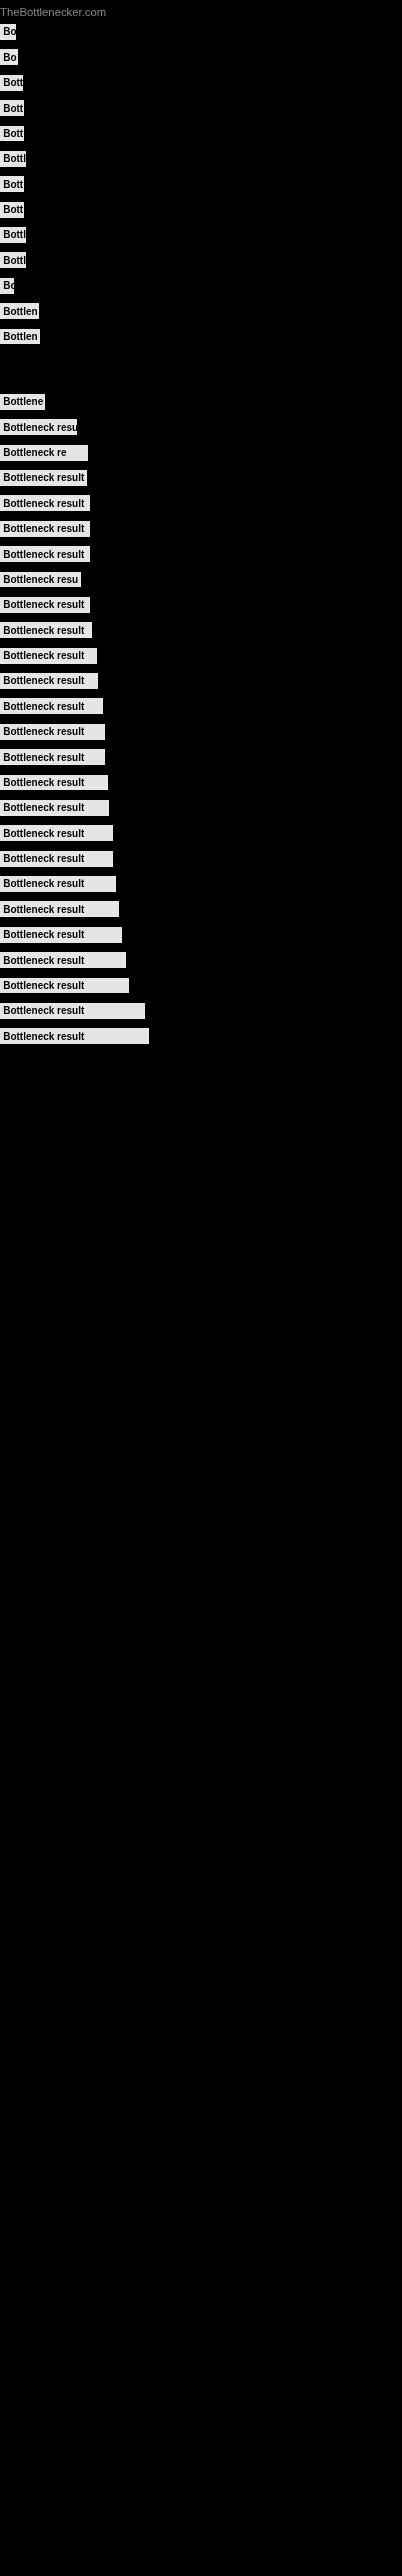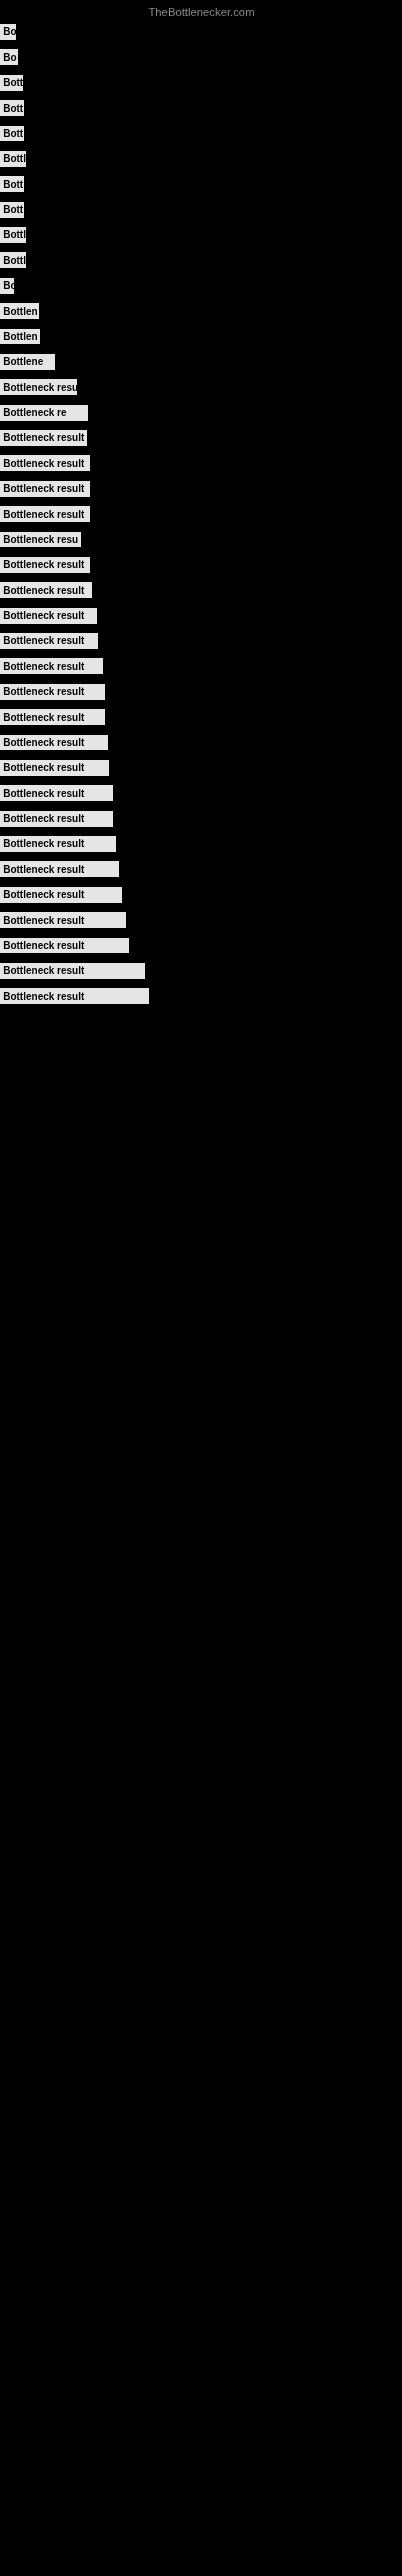--- a/index.html
+++ b/index.html
@@ -12,21 +12,21 @@
       background-color: #000000;
       width: 403px;
       min-height: 2576px;
       font-family: Arial, sans-serif;
       position: relative;
     }
 
     .site-title {
       color: #888888;
       font-size: 11.3px;
-      text-align: center;
+      text-align: left;
       padding: 6.4px 0 3.2px 0;
       position: absolute;
       top: 0;
       left: 0;
       right: 0;
     }
 
     .items-container {
       position: absolute;
       top: 19.3px;
@@ -91,21 +91,21 @@
     <div class="bottleneck-item">
       <span class="bottleneck-label" style="width: 14px;">Bottle</span>
     </div>
     <div class="bottleneck-item">
       <span class="bottleneck-label" style="width: 39px;">Bottlen</span>
     </div>
     <div class="bottleneck-item">
       <span class="bottleneck-label" style="width: 40px;">Bottlen</span>
     </div>
     <div class="bottleneck-item">
-      <span class="bottleneck-label" style="width: 55px;">Bottlene</span>
+      <span class="bottleneck-label" style="width: 45px; margin-top: 40px;">Bottlene</span>
     </div>
     <div class="bottleneck-item">
       <span class="bottleneck-label" style="width: 77px;">Bottleneck resu</span>
     </div>
     <div class="bottleneck-item">
       <span class="bottleneck-label" style="width: 88px;">Bottleneck re</span>
     </div>
     <div class="bottleneck-item">
       <span class="bottleneck-label" style="width: 87px;">Bottleneck result</span>
     </div>

